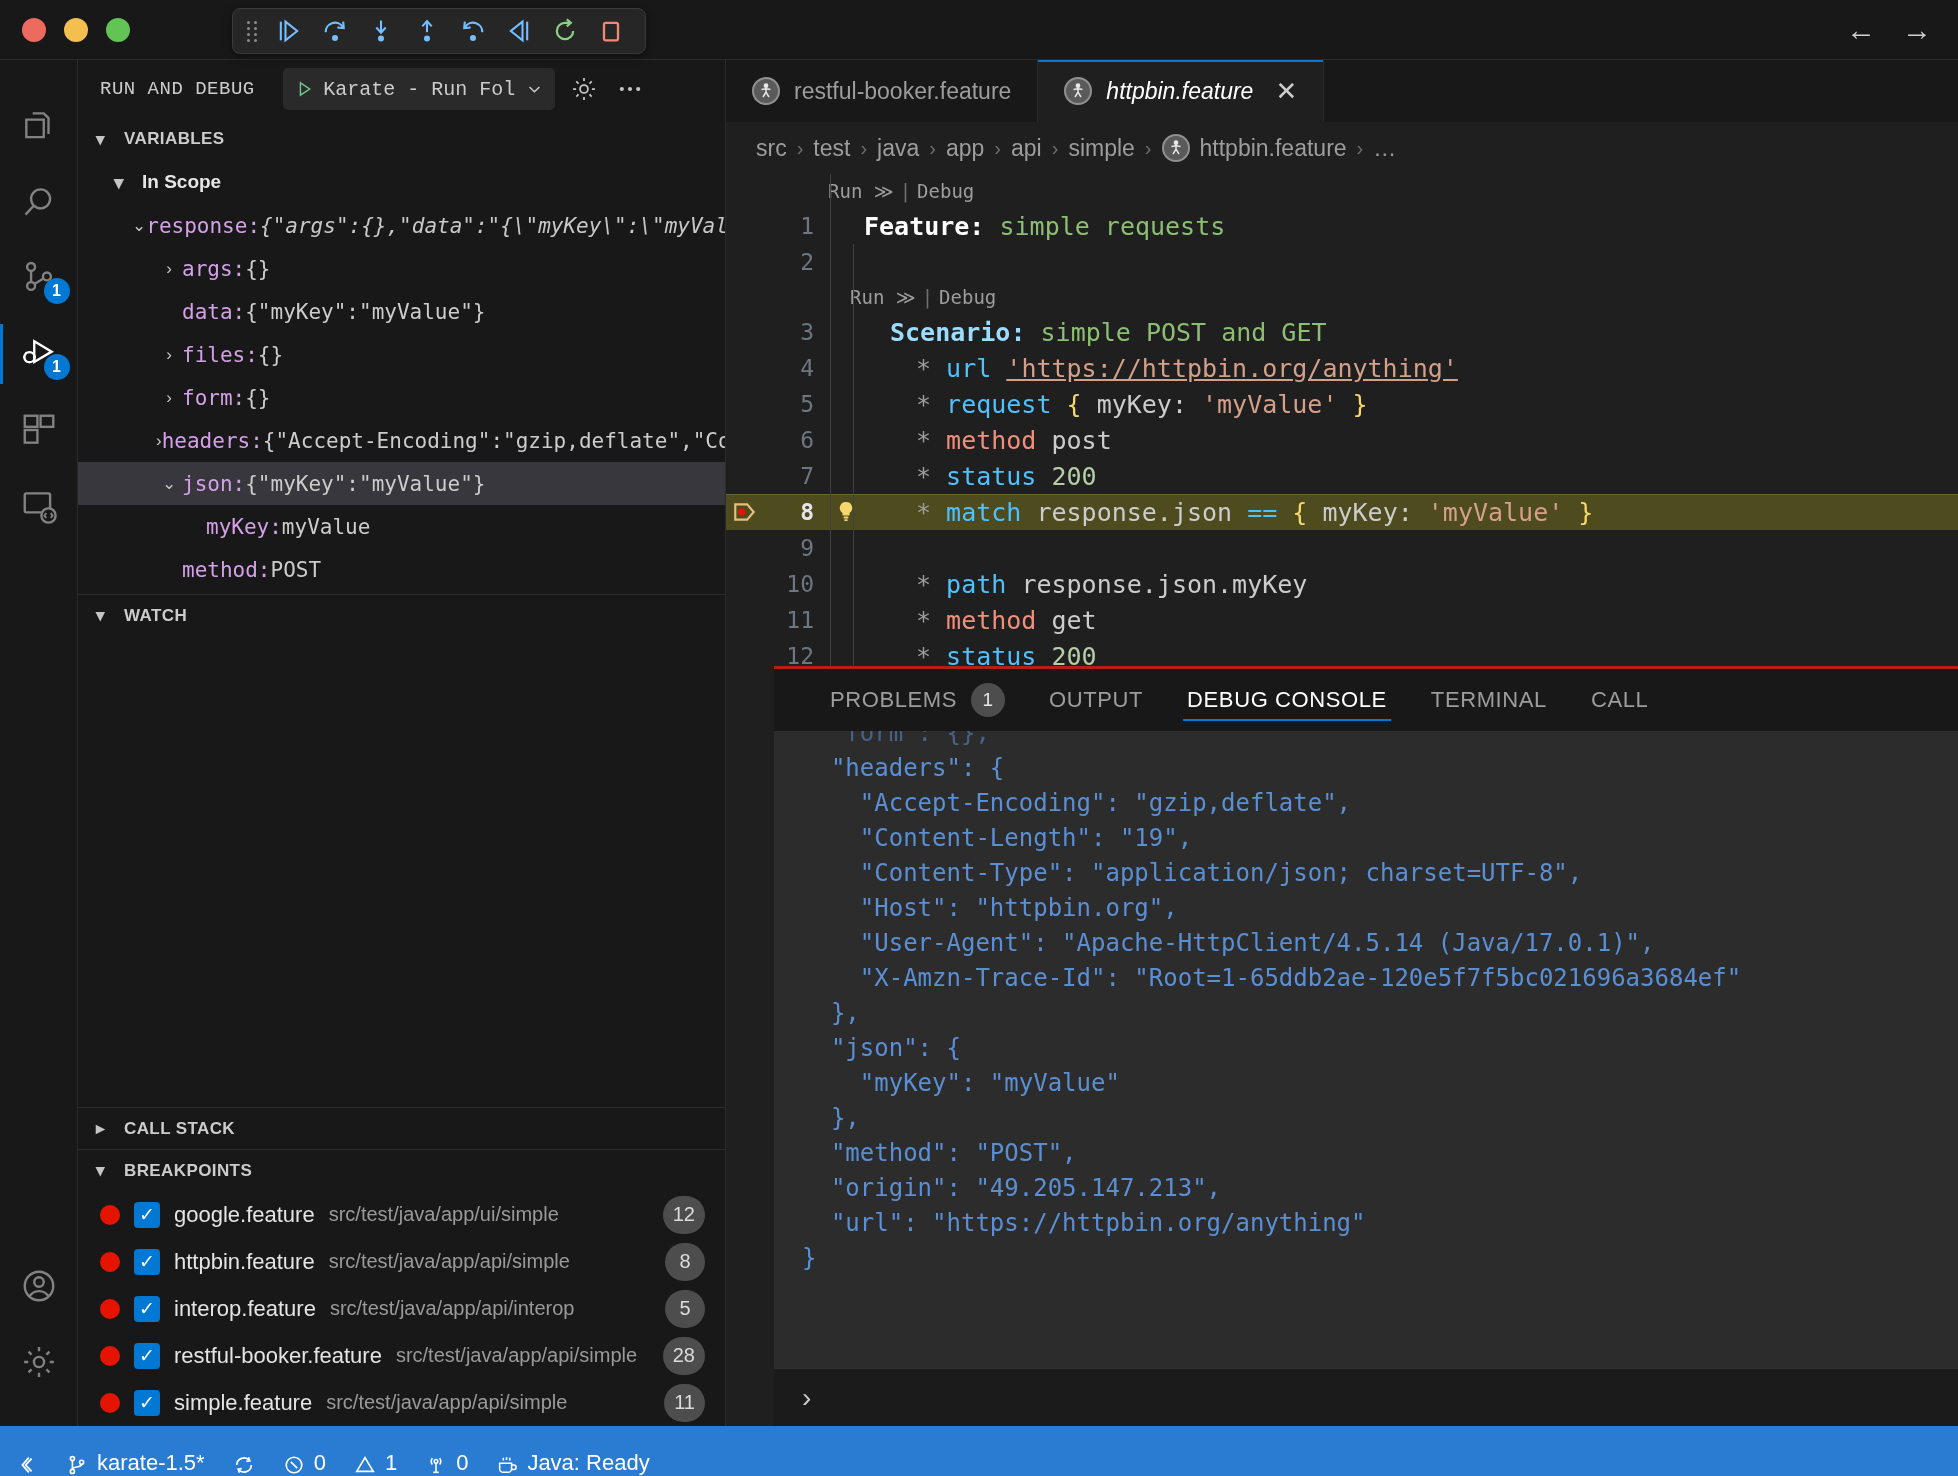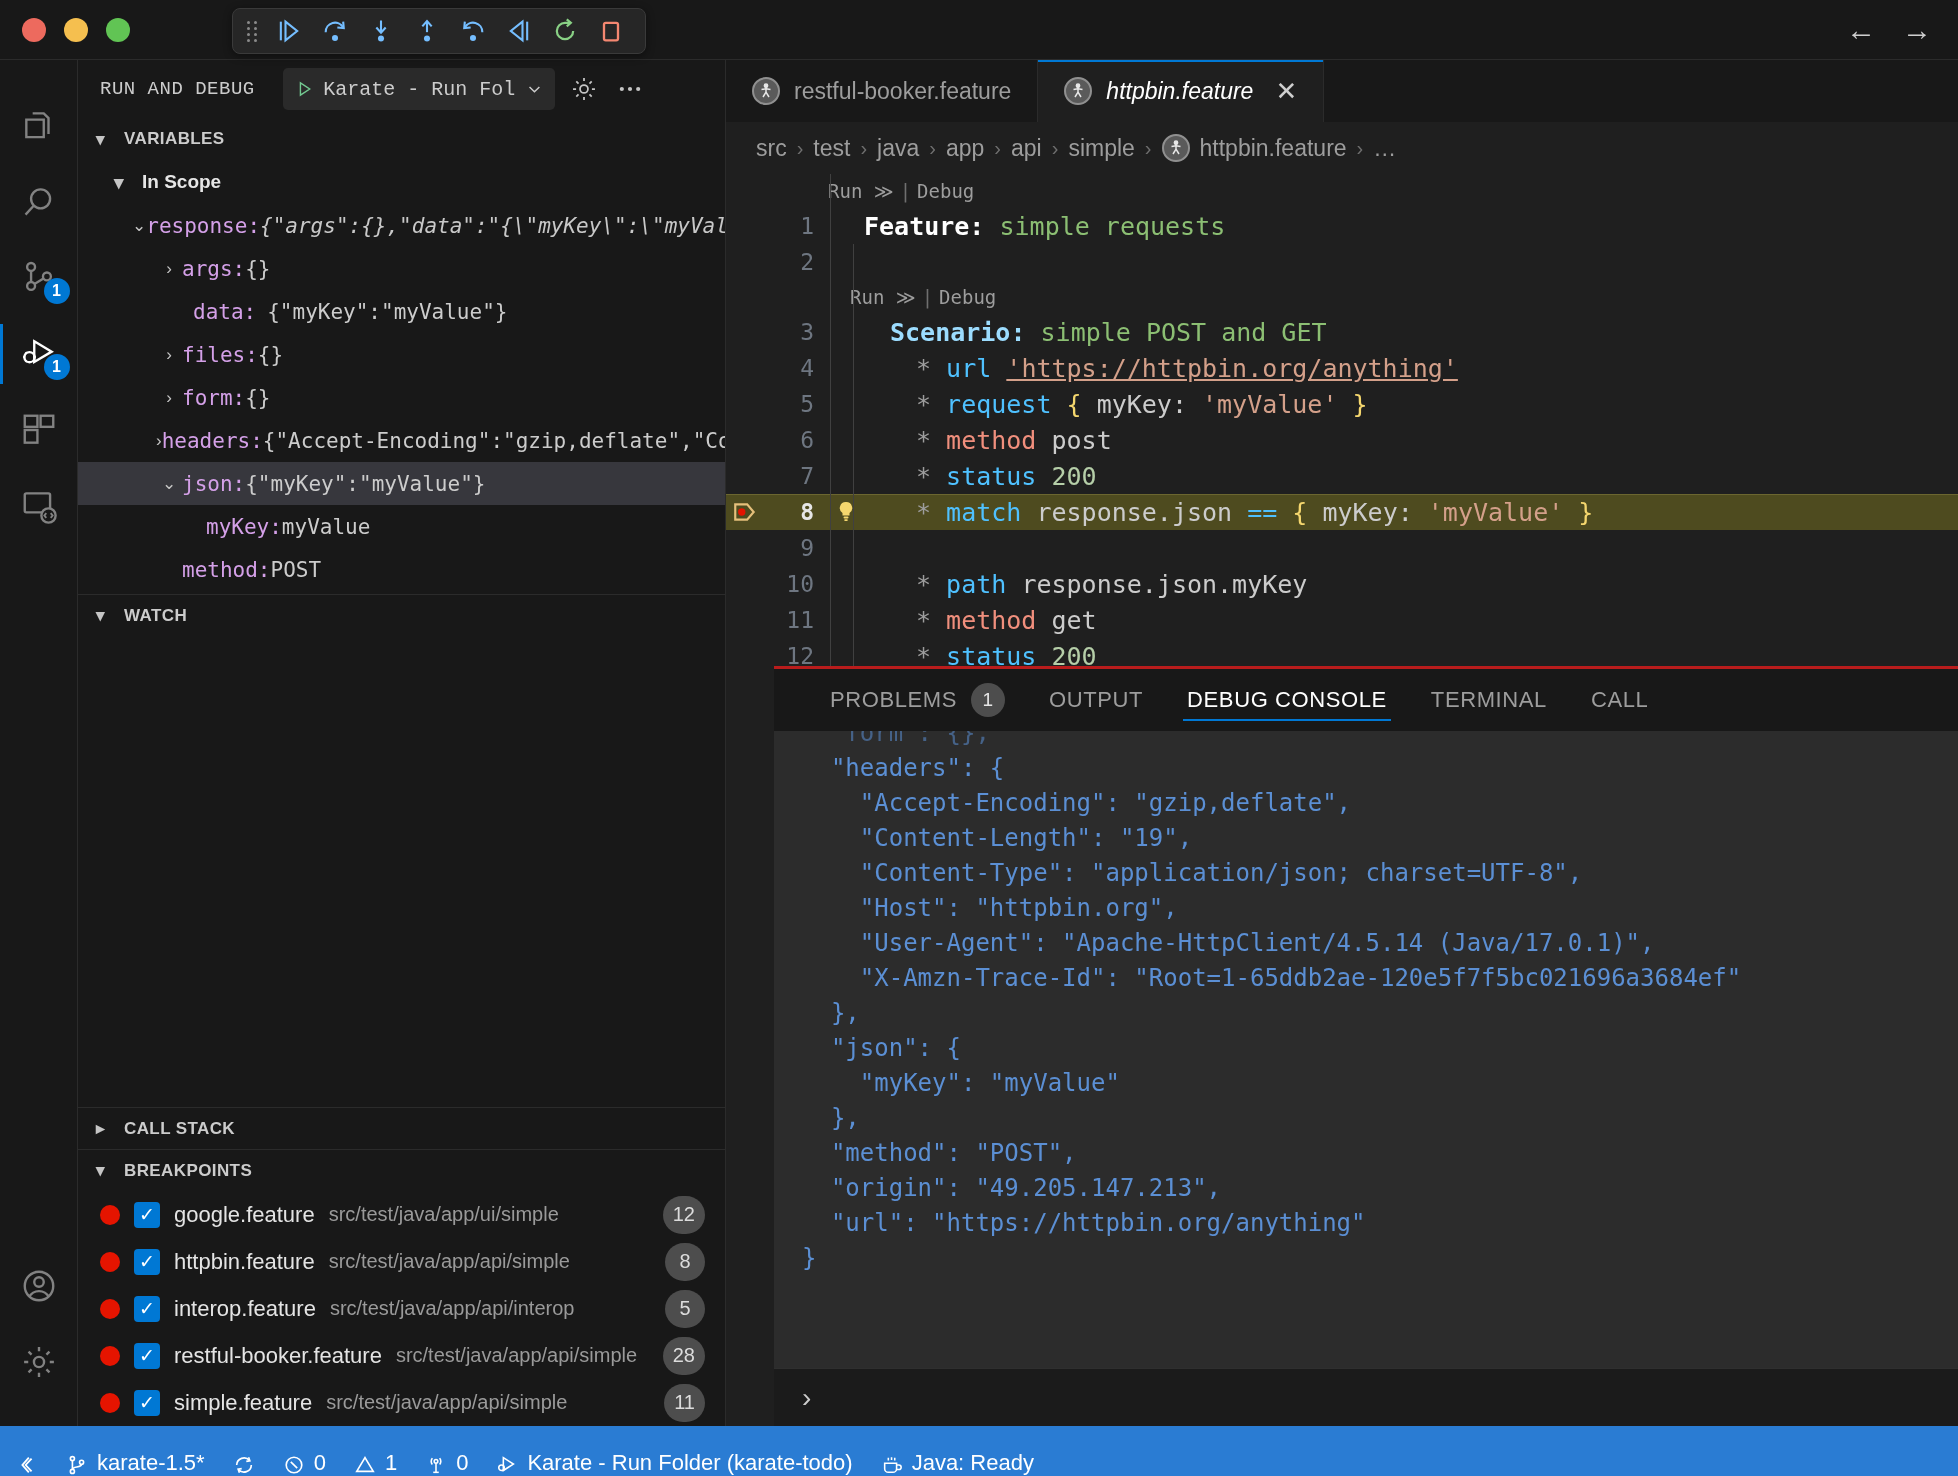--- a/index.html
+++ b/index.html
@@ -364,21 +364,21 @@
             <div class="varrow" style="padding-left: 54px;">
               <span class="twisty">⌄</span>
               <span class="vkey">response: </span>
               <span class="vval ital">{"args":{},"data":"{\"myKey\":\"myValue\"}",…</span>
             </div>
             <div class="varrow" style="padding-left: 78px;">
               <span class="twisty">›</span>
               <span class="vkey">args: </span>
               <span class="vval">{}</span>
             </div>
-            <div class="varrow" style="padding-left: 78px; gap: 11px;">
+            <div class="varrow" style="padding-left: 78px;">
               <span class="twisty"></span>
               <span class="vkey">data: </span>
               <span class="vval">{"myKey":"myValue"}</span>
             </div>
             <div class="varrow" style="padding-left: 78px;">
               <span class="twisty">›</span>
               <span class="vkey">files: </span>
               <span class="vval">{}</span>
             </div>
             <div class="varrow" style="padding-left: 78px;">
@@ -721,29 +721,20 @@
             <path d="M16 4.5 A6 6 0 0 1 16 11.5"></path>
             <path d="M12 10 L12 20"></path>
             <path d="M9 20 L15 20"></path>
           </svg>
         </span>
         <span>0</span>
       </div>
       <div class="st">
         <span style="display: inline-flex;">
           <svg width="22" height="22" viewBox="0 0 24 24" fill="none" stroke="#fff" stroke-width="1.7">
-            <path d="M8 4 L19 11 L8 18 Z"></path>
-            <circle cx="6" cy="15" r="3"></circle>
-          </svg>
-        </span>
-        <span>Karate - Run Folder (karate-todo)</span>
-      </div>
-      <div class="st">
-        <span style="display: inline-flex;">
-          <svg width="22" height="22" viewBox="0 0 24 24" fill="none" stroke="#fff" stroke-width="1.7">
             <path d="M4 10 h13 v6 a4 4 0 0 1 -4 4 h-5 a4 4 0 0 1 -4 -4 z"></path>
             <path d="M17 12 h2.5 a2.5 2.5 0 0 1 0 5 H17"></path>
             <path d="M8 4 v3 M11.5 3.5 v3 M15 4 v3"></path>
           </svg>
         </span>
         <span>Java: Ready</span>
       </div>
     </div>
 </div>
 

